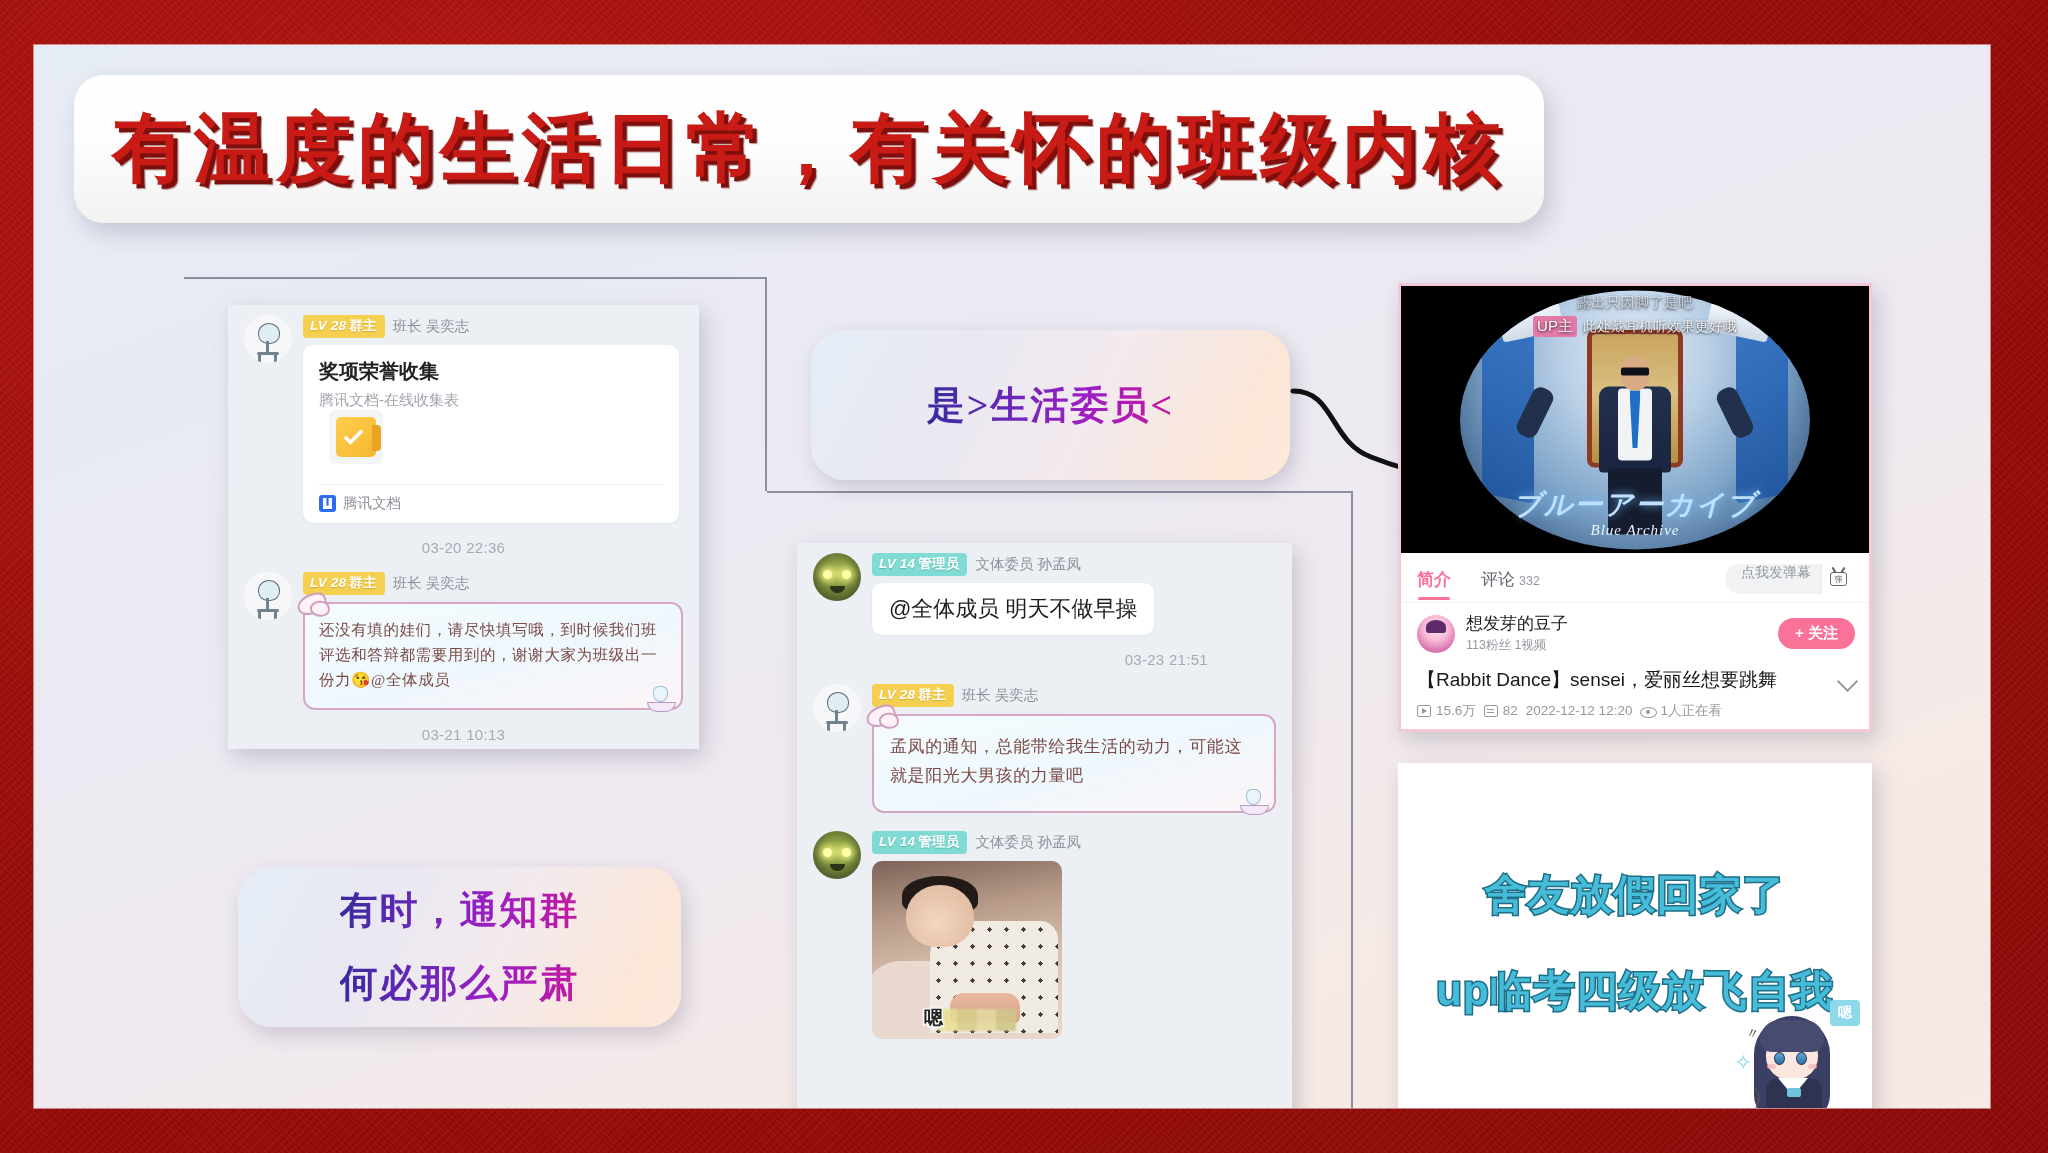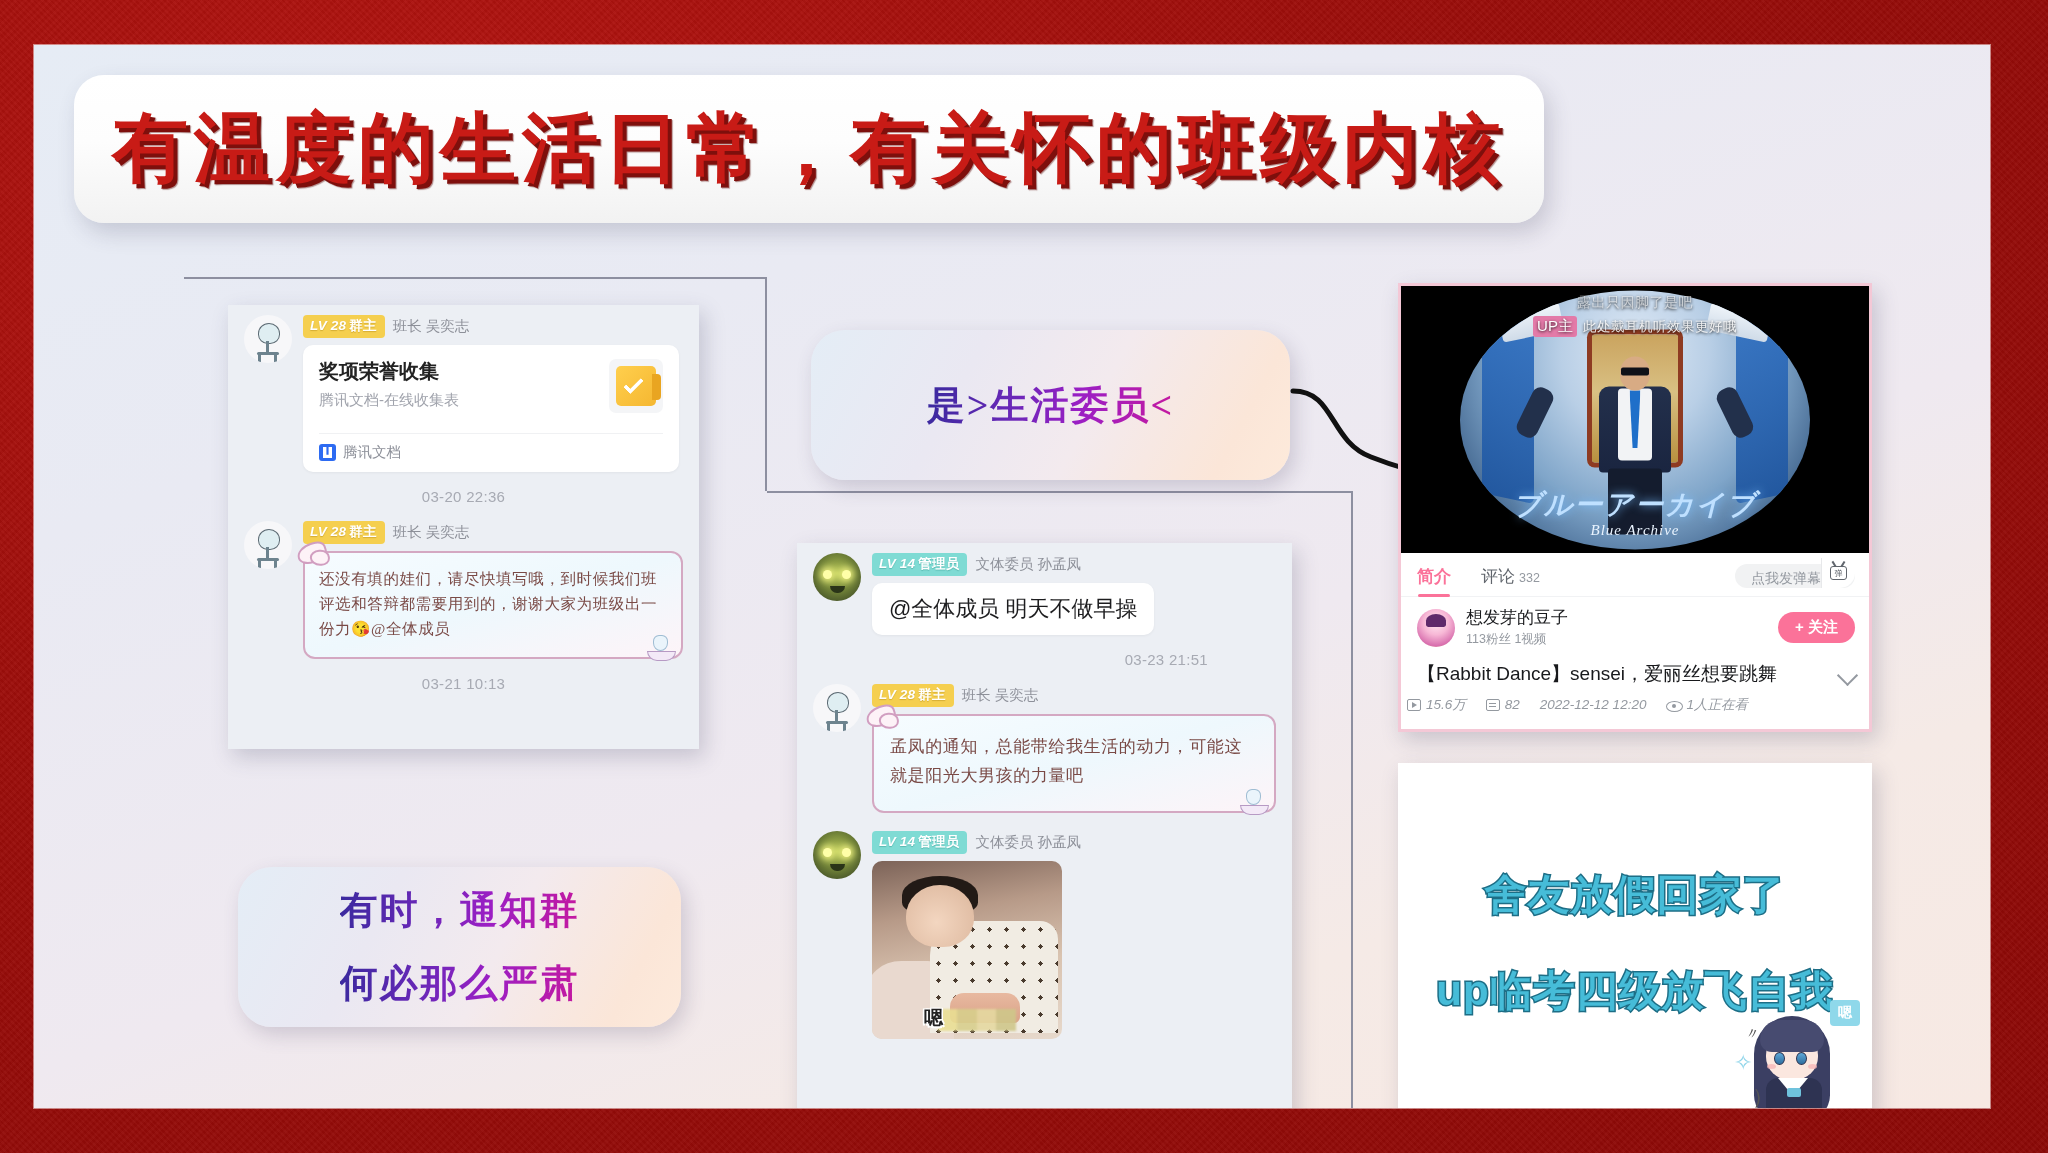--- a/index.html
+++ b/index.html
@@ -122,21 +122,21 @@
   .badge-admin { background: #7fdbd4; color: #ffffff;
                  text-shadow: 0 1px 1px rgba(0,110,100,.30); }
   .sender-name { font-size: 14.5px; color: #8d9099; white-space: nowrap; }
 
   
   .doc-card {
     background: #fff; border-radius: 10px; padding: 14px 16px 0 16px;
     width: 100%; max-width: 376px;
     box-shadow: 0 1px 3px rgba(0,0,0,.05);
   }
-  .doc-top { display: flex; justify-content: space-between; align-items: flex-start; }
+  .doc-top { display: flex; justify-content: space-between; align-items: flex-start; flex-direction: column; }
   .doc-title { font-size: 20px; font-weight: 700; color: #222; line-height: 1.25; }
   .doc-sub { font-size: 15px; color: #a0a3ac; margin-top: 7px; }
   .doc-thumb {
     width: 54px; height: 54px; border-radius: 7px; background: #f4f5f7;
     flex: 0 0 54px; margin-left: 10px; position: relative;
   }
   .doc-thumb .sheet {
     position: absolute; left: 7px; top: 7px; width: 40px; height: 40px;
     border-radius: 5px;
     background: linear-gradient(135deg,#ffcf4d 0%,#f5b731 100%);
@@ -386,23 +386,23 @@
     position: relative;
   }
   .bili-tab { font-size: 17px; color: #61666d; white-space: nowrap; position: relative; }
   .bili-tab.active { color: #fb7299; font-weight: 700; }
   .bili-tab.active::after {
     content: ""; position: absolute; left: 1px; right: 1px; bottom: -9px;
     height: 3px; border-radius: 2px; background: #fb7299;
   }
   .bili-tab .cnt { font-size: 12.5px; color: #9499a0; margin-left: 4px; text-align: right; }
   .dm-input {
-    margin-left: auto; display: flex; align-items: flex-end;
-    background: #f1f2f3; border-radius: 16px; height: 24px;
-    padding: 0 0 0 16px; 
+    margin-left: auto; display: flex; align-items: flex-start;
+    background: #f1f2f3; border-radius: 16px; height: 30px;
+    padding: 0 0 0 16px; gap: 10px;
   }
   .dm-input .ph { font-size: 14px; color: #9499a0; white-space: nowrap; }
   .dm-btn {
     width: 34px; height: 30px; border-radius: 0 16px 16px 0;
     background: #fff; border-left: 1px solid #e7e8ea;
     display: flex; align-items: center; justify-content: center;
   }
   .dm-btn .tv {
     width: 17px; height: 14px; border: 1.8px solid #61666d; border-radius: 3px;
     position: relative; display: flex; align-items: center; justify-content: center;
@@ -438,22 +438,22 @@
   }
   .bili-title .t {
     font-size: 19px; color: #18191c; line-height: 1.3; flex: 1 1 auto;
   }
   .chev {
     width: 15px; height: 15px; flex: 0 0 15px; margin-top: 6px;
     border-right: 2px solid #9499a0; border-bottom: 2px solid #9499a0;
     transform: rotate(45deg);
   }
   .bili-stats {
-    display: flex; align-items: center; gap: 20px;
-    padding: 9px 14px 11px 6px; font-size: 13.5px; color: #9499a0; font-style: italic;
+    display: flex; align-items: center; gap: 8px;
+    padding: 9px 14px 11px 16px; font-size: 13.5px; color: #9499a0;
   }
   .bili-stats .it { display: flex; align-items: center; gap: 5px; white-space: nowrap; }
   .ico-box {
     width: 14px; height: 12px; border: 1.6px solid #9499a0; border-radius: 2px;
     position: relative; flex: 0 0 14px;
   }
   .ico-play::after {
     content: ""; position: absolute; left: 4px; top: 2.3px;
     border-left: 5px solid #9499a0;
     border-top: 3.5px solid transparent; border-bottom: 3.5px solid transparent;

